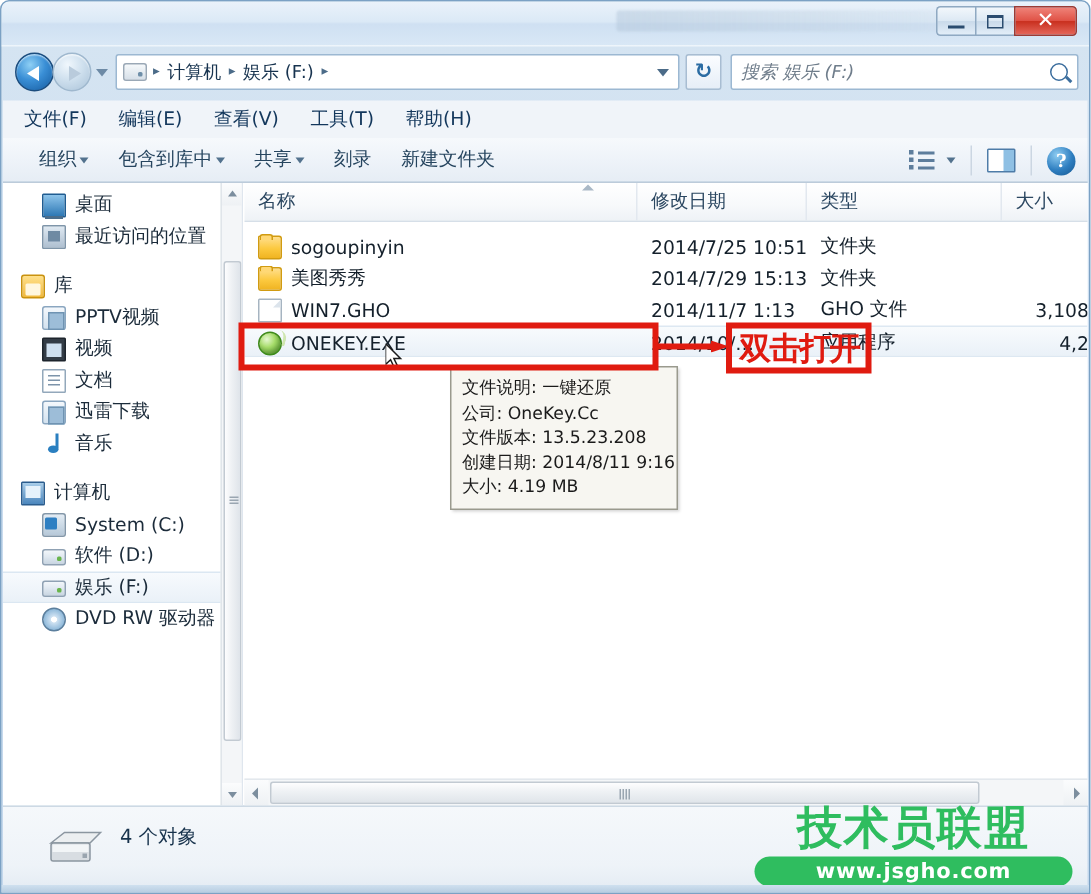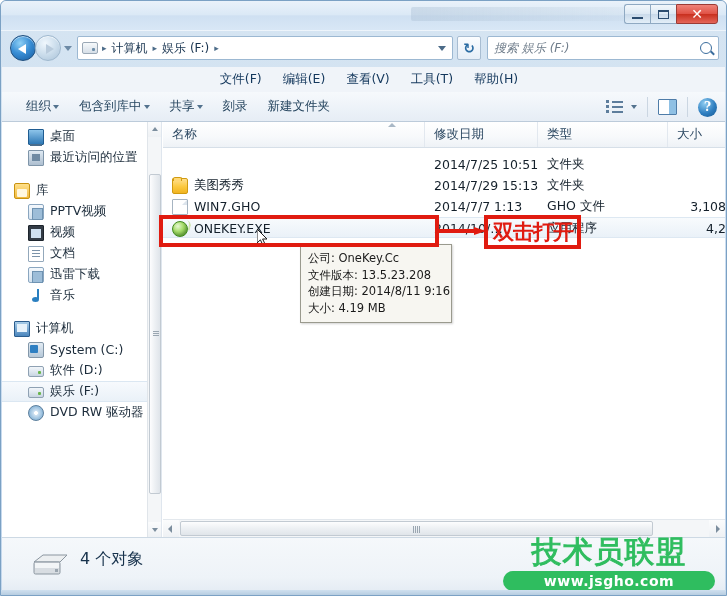--- a/index.html
+++ b/index.html
@@ -122,21 +122,21 @@
     font-family:"DejaVu Sans","Liberation Sans",sans-serif; background:transparent;
   }
   #search-input::placeholder{ color:#6f7d8b; font-style:italic; }
   .mag { width:12px;height:12px;border:1.6px solid #3c6e9e;border-radius:50%;position:relative;}
   .mag:after{content:"";position:absolute;left:9px;top:9px;width:5px;height:1.8px;background:#3c6e9e;transform:rotate(45deg);}
 
   
   #menubar {
     position:absolute; left:1px; top:66px; right:1px; height:25px;
     background:#f0f4f9;
-    display:flex; align-items:center; padding-left:11px; gap:15px;justify-content:center;
+    display:flex; align-items:center; padding-left:11px; gap:15px;
   }
   .menu-item { color:#13375c; font-size:12.5px; cursor:default; padding:2px 3px; }
 
   
   #toolbar {
     position:absolute; left:1px; top:91px; right:1px; height:30px;
     background: linear-gradient(to bottom,#f6f9fc 0%,#eef3f9 50%,#e6edf5 100%);
     border-bottom:1px solid #bccbda;
     display:flex; align-items:center; padding-left:14px; gap:0;
   }
@@ -290,21 +290,21 @@
   
   #statusbar{
     position:absolute; left:1px; right:1px; bottom:1px; height:57px;
     background: linear-gradient(to bottom,#f5f8fb 0%,#eef3f8 70%,#e3ebf3 100%);
     border-top:1px solid #cdd9e4;
   }
   #status-icon{
     position:absolute; left:28px; top:13px; width:40px; height:30px;
   }
   #status-text{
-    position:absolute; left:78px; top:11px; color:#17324c; font-size:16px;
+    position:absolute; left:78px; top:11px; color:#17324c; font-size:13px;
   }
   #watermark{ position:absolute; right:2px; top:-2px; width:236px; height:58px;}
   .wm-top{ position:absolute; left:8px; top:0px; width:228px; height:33px;
     color:#2fbd5f; font-size:30px; font-weight:normal; letter-spacing:1px;
     font-family:"DejaVu Sans","Liberation Sans",sans-serif;
     display:flex; align-items:center; justify-content:center;
     -webkit-text-stroke:1px #2fbd5f;
   }
   .wm-url{
     position:absolute; left:16px; top:35px; width:212px; height:20px;
@@ -484,41 +484,45 @@
         <div class="col" style="left:262px;width:113px;">修改日期</div>
         <div class="col" style="left:375px;width:130px;">类型</div>
         <div class="col" style="left:505px;width:61px; border-right:none;">大小</div>
         <div id="sortmark"></div>
       </div>
 
       <div id="rows">
         <div style="height:6px;"></div>
 
         <div class="row">
+          <div class="cell name" style="left:0;width:262px;">
+            <span class="fi folder"></span>
+            <span>sogoupinyin</span>
+          </div>
           <div class="cell" style="left:271px;width:110px;">2014/7/25 10:51</div>
           <div class="cell" style="left:384px;width:120px;">文件夹</div>
           <div class="cell" style="left:505px;width:58px;justify-content:flex-end;"></div>
         </div>
 
         <div class="row">
           <div class="cell name" style="left:0;width:262px;">
             <span class="fi folder"></span>
             <span>美图秀秀</span>
           </div>
           <div class="cell" style="left:271px;width:110px;">2014/7/29 15:13</div>
           <div class="cell" style="left:384px;width:120px;">文件夹</div>
           <div class="cell" style="left:505px;width:58px;justify-content:flex-end;"></div>
         </div>
 
         <div class="row">
           <div class="cell name" style="left:0;width:262px;">
             <span class="fi file"></span>
             <span>WIN7.GHO</span>
           </div>
-          <div class="cell" style="left:271px;width:110px;">2014/7/7 1:13</div>
+          <div class="cell" style="left:271px;width:110px;">2014/11/7 1:13</div>
           <div class="cell" style="left:384px;width:120px;">GHO 文件</div>
           <div class="cell" style="left:505px;width:58px;justify-content:flex-end;">3,108</div>
         </div>
 
         <div class="row sel">
           <div class="cell name" style="left:0;width:262px;">
             <span class="fi onekey"></span>
             <span>ONEKEY.EXE</span>
           </div>
           <div class="cell" style="left:271px;width:110px;">2014/10/…</div>
@@ -535,20 +539,21 @@
             <span class="grip"></span>
           </div>
         <div class="hsb-arrow r">
             <span class="tri"></span>
           </div>
       </div>
     </div>
   </div>
 
   <div id="tooltip">
+    <div class="tt-line">文件说明: 一键还原</div>
     <div class="tt-line">公司: OneKey.Cc</div>
     <div class="tt-line">文件版本: 13.5.23.208</div>
     <div class="tt-line">创建日期: 2014/8/11 9:16</div>
     <div class="tt-line">大小: 4.19 MB</div>
   </div>
 
   <svg id="cursor" viewBox="0 0 12 18">
     <polygon points="0,0 0,14 3.4,10.8 5.8,16 8,15 5.6,10 10,10" fill="#ffffff" stroke="#1a1a1a" stroke-width="1"></polygon>
   </svg>
 

